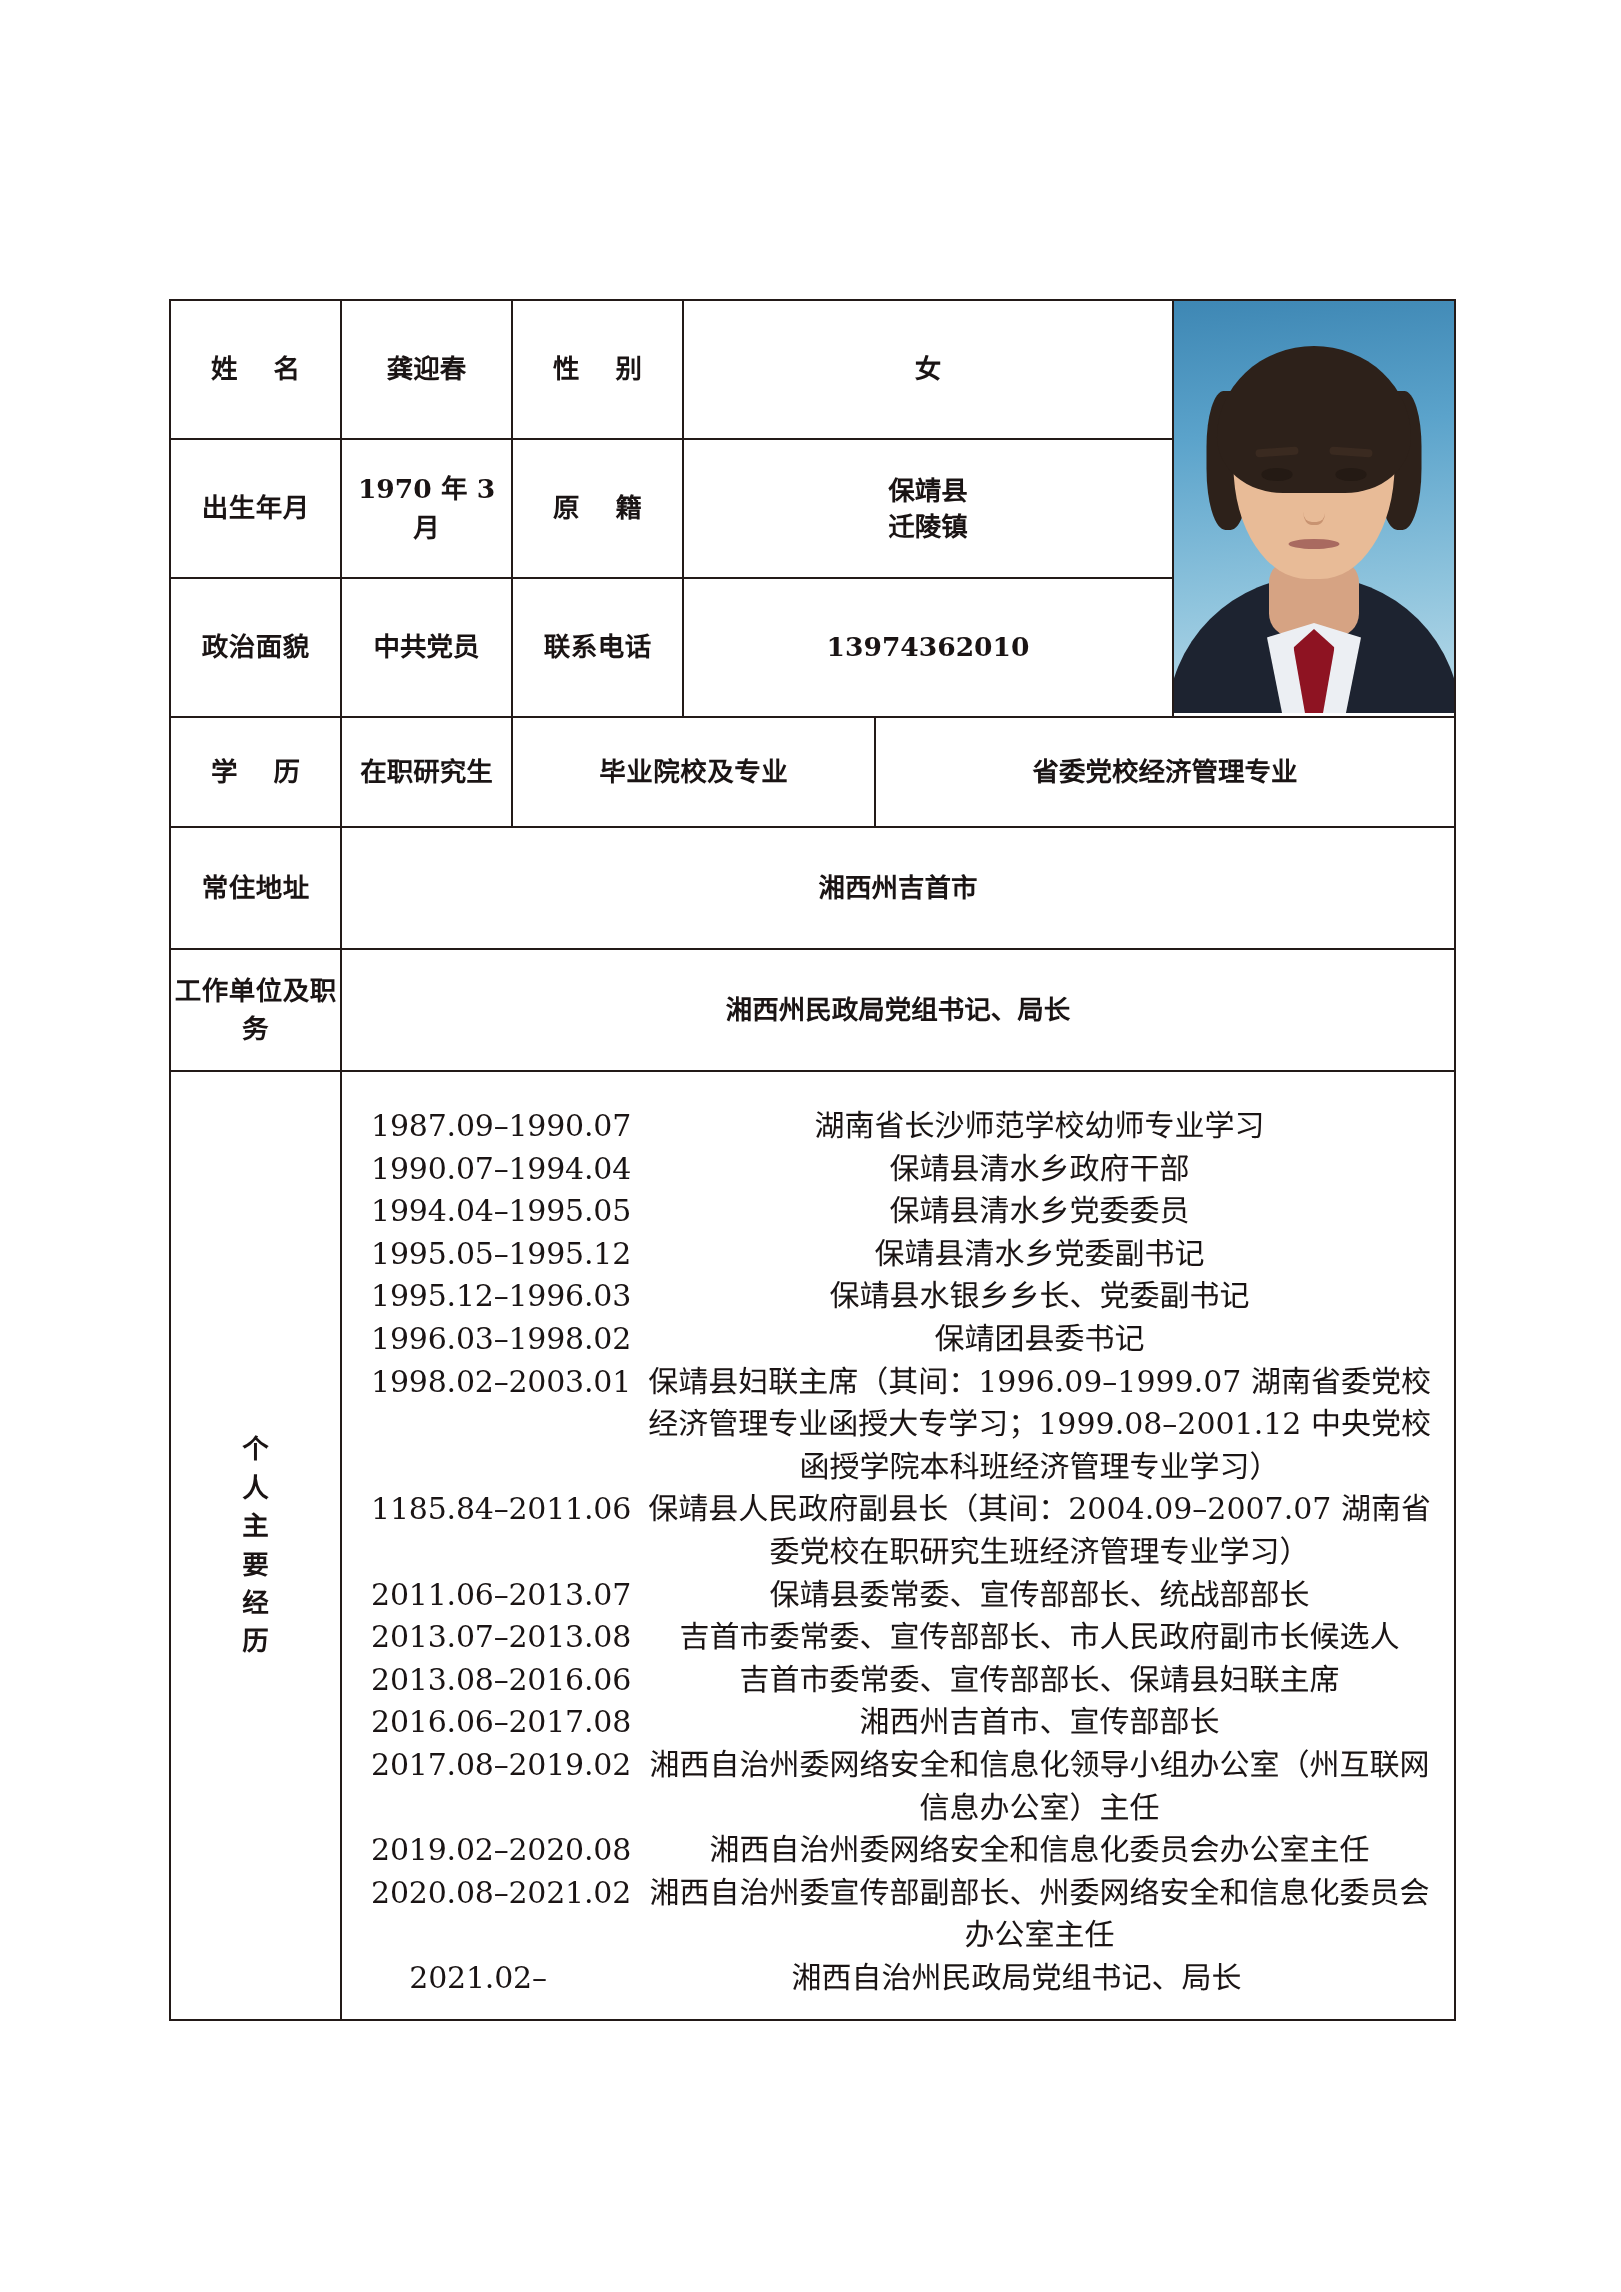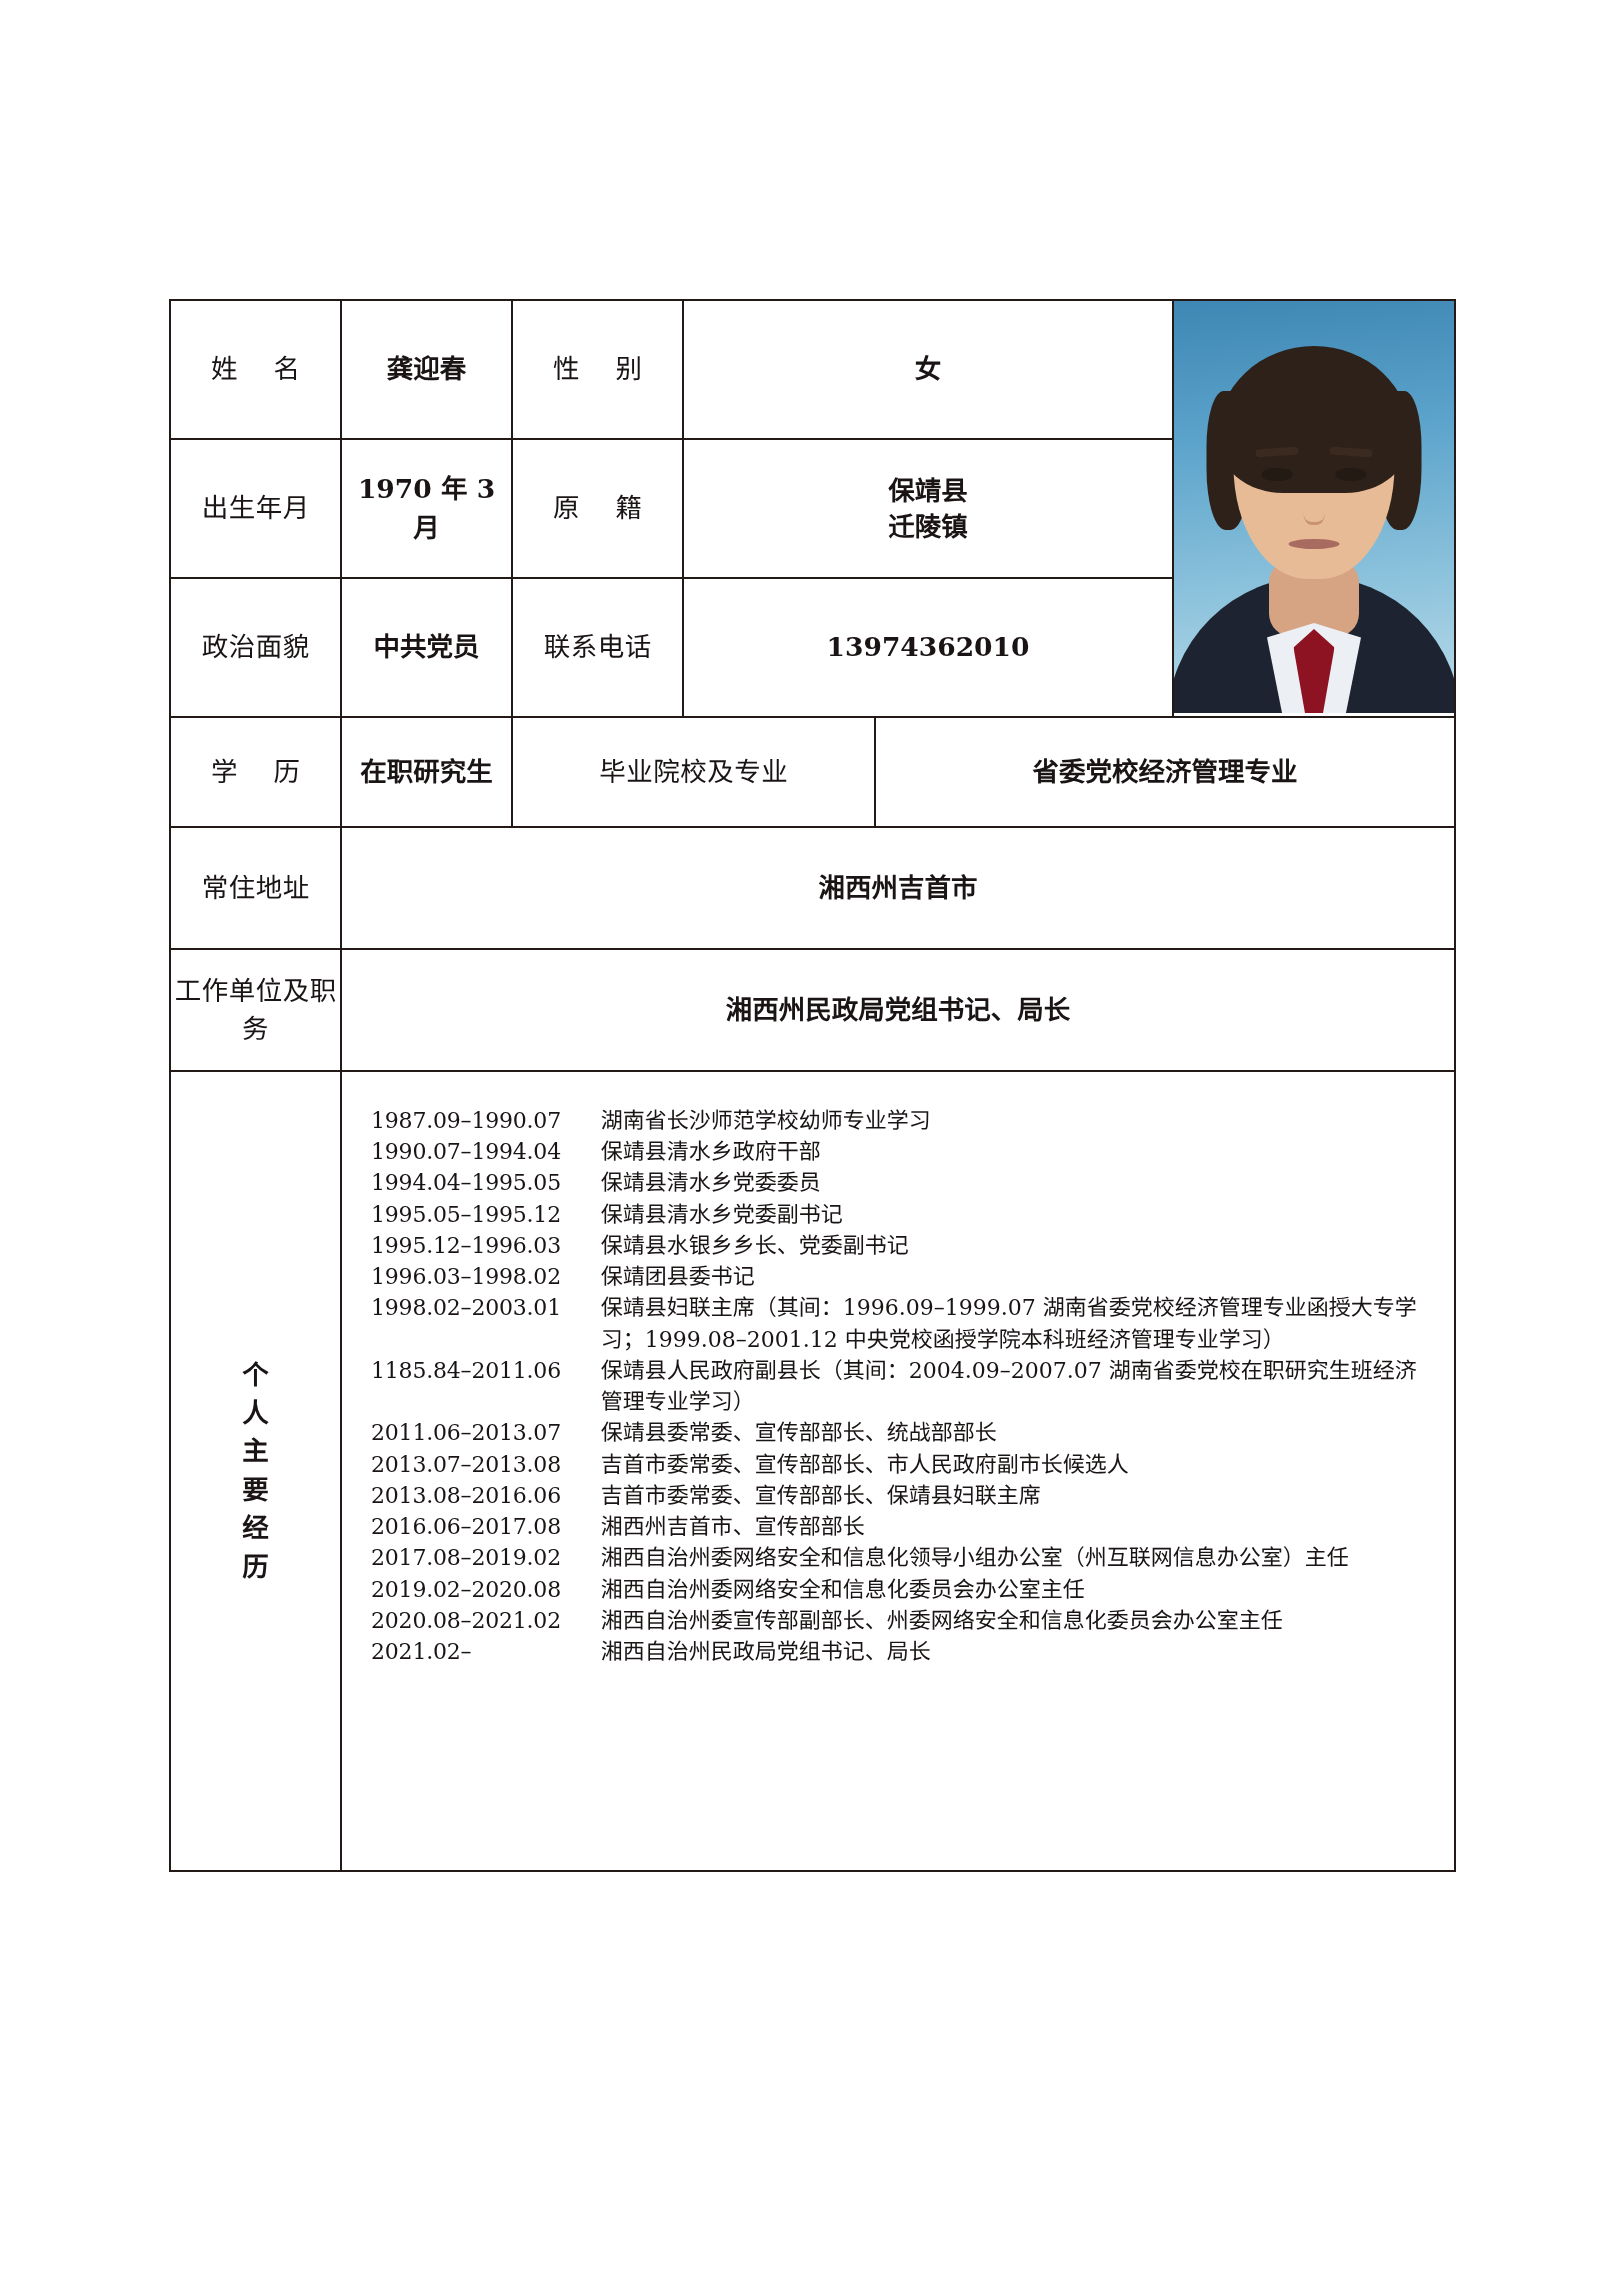--- a/index.html
+++ b/index.html
@@ -48,21 +48,21 @@
   }
   table.info td {
     border: 2.2px solid #231a18;
     padding: 0;
     vertical-align: middle;
     font-size: 26.5px;
     line-height: 1.45;
   }
 
   .lbl {
-    font-weight: normal;
+    font-weight: bold;
     text-align: center;
     letter-spacing: 0.18em;
     text-indent: 0.18em;
     font-size: 26.5px;
   }
   .lbl.tight {
     letter-spacing: 0.02em;
     text-indent: 0.02em;
   }
   .val {
@@ -232,22 +232,23 @@
     line-height: 1.9;
     vertical-align: middle !important;
   }
   .exp-label span { display: block; }
 
   .exp-body {
     padding: 33px 21.6px 19.6px 29px !important;
     vertical-align: top !important;
   }
   .exp-list {
-    font-size: 22px;
+    font-size: 30px;
     line-height: 1.42;
+    text-align: center;
   }
   .exp-item {
     display: flex;
     align-items: flex-start;
     margin: 0;
   }
   .exp-date {
     flex: 0 0 214px;
     white-space: nowrap;
     font-variant-numeric: lining-nums;

